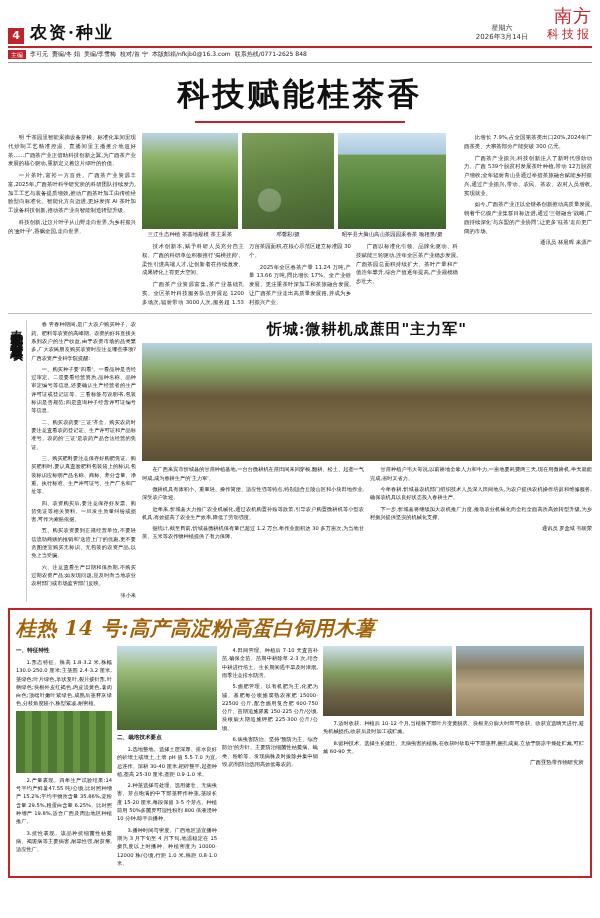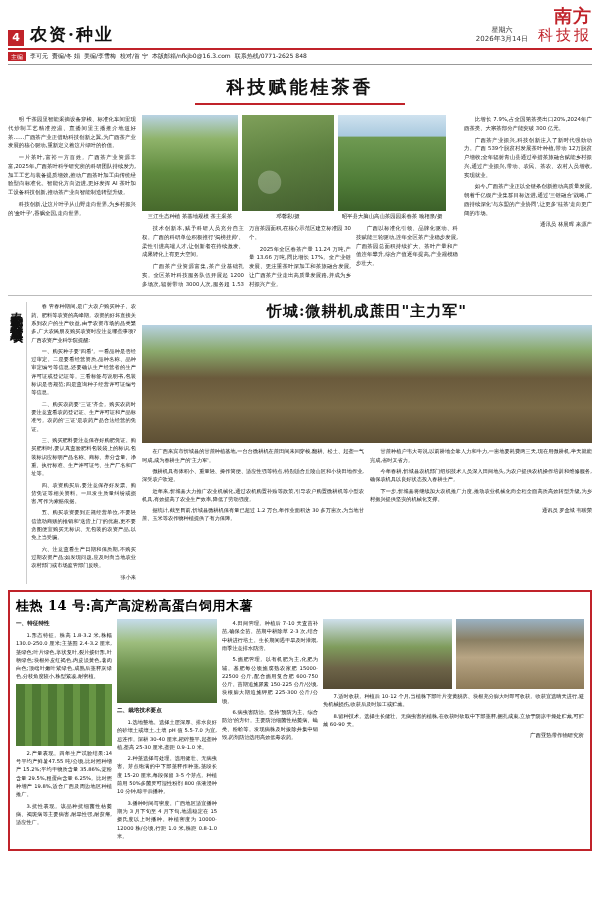--- a/index.html
+++ b/index.html
@@ -12,31 +12,31 @@
   }
   .page{position:relative;width:600px;height:918px;box-sizing:border-box;padding:0 8px;background:#fff;}
 
   
   .masthead{display:flex;align-items:flex-end;gap:6px;padding:4px 0 2px 0;border-bottom:2px solid #c0232a;position:relative;}
   .page-num{width:16px;height:16px;background:#c0232a;color:#fff;font-size:11px;line-height:16px;text-align:center;font-weight:bold;}
   .section-title{font-size:17px;font-weight:bold;letter-spacing:2px;color:#111;font-family:"DejaVu Serif","Liberation Serif",serif;}
   .mast-spacer{flex:1;}
   .mast-date{font-size:7px;color:#333;text-align:center;line-height:1.3;padding-bottom:2px;}
   .mast-logo{display:flex;flex-direction:column;align-items:flex-end;padding-bottom:1px;}
-  .logo-main{font-size:18px;font-weight:bold;color:#c0232a;letter-spacing:1px;font-family:"DejaVu Serif","Liberation Serif",serif;margin-left:20px;}
-  .logo-sub{font-size:15px;color:#c0232a;letter-spacing:3px;margin-top:-2px;}
+  .logo-main{font-size:18px;font-weight:normal;color:#c0232a;letter-spacing:1px;font-family:"DejaVu Serif","Liberation Serif",serif;margin-left:20px;}
+  .logo-sub{font-size:12px;color:#c0232a;letter-spacing:3px;margin-top:-2px;}
 
   .creditbar{display:flex;align-items:center;gap:4px;font-size:6px;color:#222;padding:2px 0 3px 0;border-bottom:1px solid #999;}
   .credit-tag{background:#c0232a;color:#fff;padding:0 3px;font-size:6px;line-height:9px;}
   .credit-item{white-space:nowrap;}
   .credit-spacer{flex:1;}
 
   
   .headline-wrap{text-align:center;padding:10px 0 2px 0;}
-  .headline{font-size:18px;font-weight:bold;letter-spacing:3px;font-family:"DejaVu Serif","Liberation Serif",serif;color:#111;}
+  .headline{font-size:32px;font-weight:bold;letter-spacing:3px;font-family:"DejaVu Serif","Liberation Serif",serif;color:#111;}
   .subhead{font-size:10px;letter-spacing:1px;margin-top:4px;color:#222;}
   .rule-red{height:2px;background:#c0232a;width:210px;margin:4px auto 0 auto;}
 
   
   .top-sec{display:flex;gap:6px;margin-top:8px;}
   .col-text{font-size:5.4px;line-height:1.62;text-align:justify;color:#1a1a1a;column-gap:5px;}
   .col-text p{margin:0 0 3px 0;text-indent:2em;}
   .top-left{width:128px;}
   .photos{flex:1;}
   .photo-row{display:flex;gap:4px;}
@@ -72,22 +72,22 @@
     font-size:13px;font-weight:bold;letter-spacing:2px;line-height:1.25;
     font-family:"DejaVu Serif","Liberation Serif",serif;color:#111;
     border-right:1px solid #ccc;padding-right:2px;
   }
   .mid-center{flex:1;}
   .mid-title{font-size:15px;font-weight:bold;letter-spacing:1px;text-align:center;
     font-family:"DejaVu Serif","Liberation Serif",serif;margin-bottom:4px;}
 
   
   .boxed{border:2px solid #c0232a;margin-top:6px;padding:5px 6px 6px 6px;}
-  .boxed-title{font-size:13px;font-weight:bold;letter-spacing:.5px;color:#000000;
-    font-family:"DejaVu Serif","Liberation Serif",serif;margin-bottom:4px;}
+  .boxed-title{font-size:20px;font-weight:bold;letter-spacing:.5px;color:#a16207;
+    font-family:"DejaVu Serif","Liberation Serif",serif;margin-bottom:4px;font-style:italic;}
   .boxed-body{display:flex;gap:5px;}
   .bx-col{font-size:5.2px;line-height:1.6;text-align:justify;}
   .bx-col p{margin:0 0 3px 0;text-indent:2em;}
   .sign{text-align:right;font-size:5.4px;margin-top:2px;}
   .tiny{font-size:5.2px;line-height:1.6;text-align:justify;}
   .tiny p{margin:0 0 3px 0;text-indent:2em;}
   .note-title{font-size:5.6px;font-weight:bold;text-indent:0 !important;}
 </style>
 </head>
 <body>

